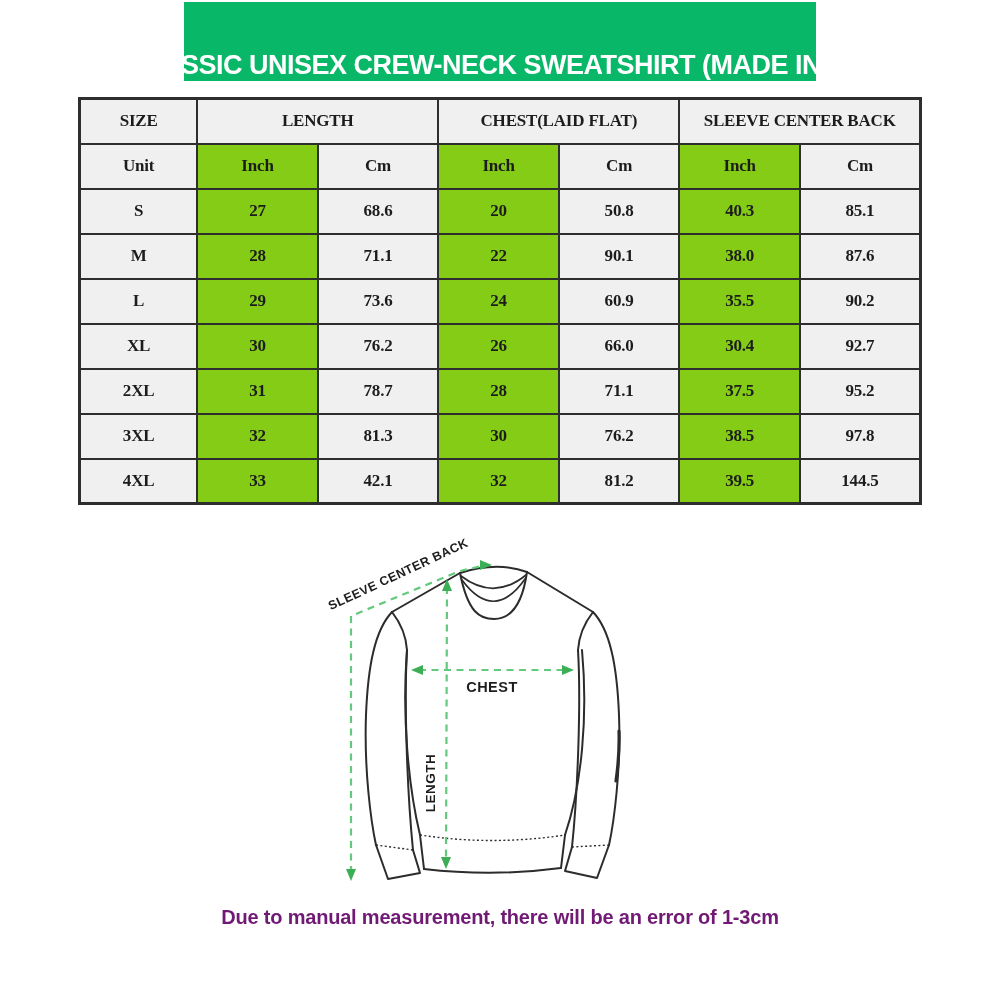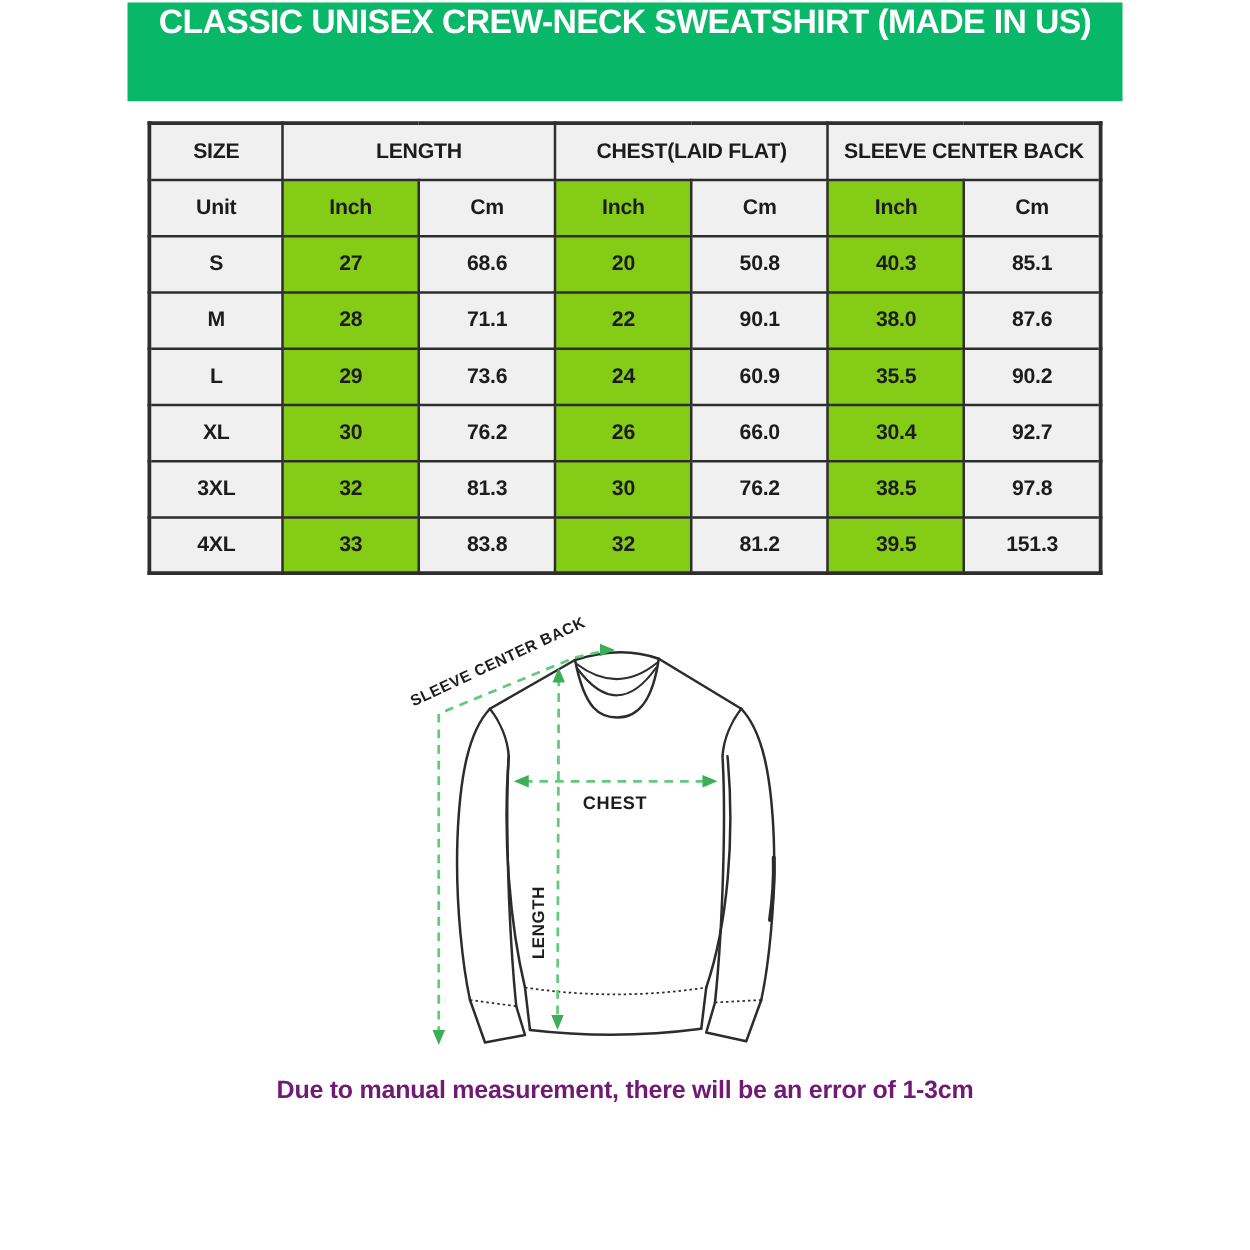--- a/index.html
+++ b/index.html
@@ -6,35 +6,36 @@
   html,body { background:#ffffff; }
   body {
     width:1000px; height:1000px;
     font-family:"Liberation Sans", sans-serif;
     overflow:hidden;
   }
   .page { width:1000px; height:1000px; background:#fff; position:relative; }
 
   
   .banner {
-    width:796px; height:79px;
+    width:632px; height:79px;
     margin:2px auto 0;
     background:#09b768;
-    display:flex; align-items:flex-start; justify-content:center;
+    display:flex; align-items:flex-end; justify-content:center;
   }
   .banner h1 {
     color:#ffffff; font-size:27px; font-weight:bold;
     letter-spacing:-0.5px; text-align:center; white-space:nowrap;
   }
 
   
   table.size-chart {
-    width:764px; margin:16px auto 0;
+    width:844px; margin:16px auto 0;
     border-collapse:collapse; table-layout:fixed;
     border:3px solid #2e2e2e;
+    font-family:Liberation Serif, serif;
   }
   table.size-chart col.c0 { width:14%; }
   table.size-chart th, table.size-chart td {
     border:2px solid #2e2e2e;
     height:45px;
     text-align:center; vertical-align:middle;
     font-size:17px; color:#1c1c1c;
     letter-spacing:-0.2px;
   }
   table.size-chart thead th { font-weight:bold; }
@@ -127,36 +128,45 @@
       <tr>
         <th class="bg-gray">XL</th>
         <td class="bg-white">30</td>
         <td class="bg-gray">76.2</td>
         <td class="bg-white">26</td>
         <td class="bg-gray">66.0</td>
         <td class="bg-white">30.4</td>
         <td class="bg-gray">92.7</td>
       </tr>
       <tr>
+        <th class="bg-gray">2XL</th>
+        <td class="bg-white">31</td>
+        <td class="bg-gray">78.7</td>
+        <td class="bg-white">28</td>
+        <td class="bg-gray">71.1</td>
+        <td class="bg-white">37.5</td>
+        <td class="bg-gray">95.2</td>
+      </tr>
+      <tr>
         <th class="bg-gray">3XL</th>
         <td class="bg-white">32</td>
         <td class="bg-gray">81.3</td>
         <td class="bg-white">30</td>
         <td class="bg-gray">76.2</td>
         <td class="bg-white">38.5</td>
         <td class="bg-gray">97.8</td>
       </tr>
       <tr>
         <th class="bg-gray">4XL</th>
         <td class="bg-white">33</td>
-        <td class="bg-gray">83.8</td>
+        <td class="bg-gray">42.1</td>
         <td class="bg-white">32</td>
         <td class="bg-gray">81.2</td>
         <td class="bg-white">39.5</td>
-        <td class="bg-gray">151.3</td>
+        <td class="bg-gray">144.5</td>
       </tr>
     </tbody>
   </table>
 
   <figure class="diagram">
     <svg width="400" height="365" viewBox="0 0 400 365">
 
       <path class="garment" d="M82,77 L150,38 Q187,28 217,37 L283,77 C288,130 278,220 255,300 Q182,312 110,300 C92,220 82,130 82,77 Z"></path>
       <path class="garment" d="M82,77 C65,95 58,130 56,180 C54,235 61,287 66,310 L103,315 C97,255 94,165 97,115 C96,100 89,86 82,77 Z"></path>
       <path class="garment" d="M283,77 C300,95 307,130 309,180 C311,235 304,287 299,310 L262,312 C268,255 271,165 268,115 C269,100 276,86 283,77 Z"></path>

